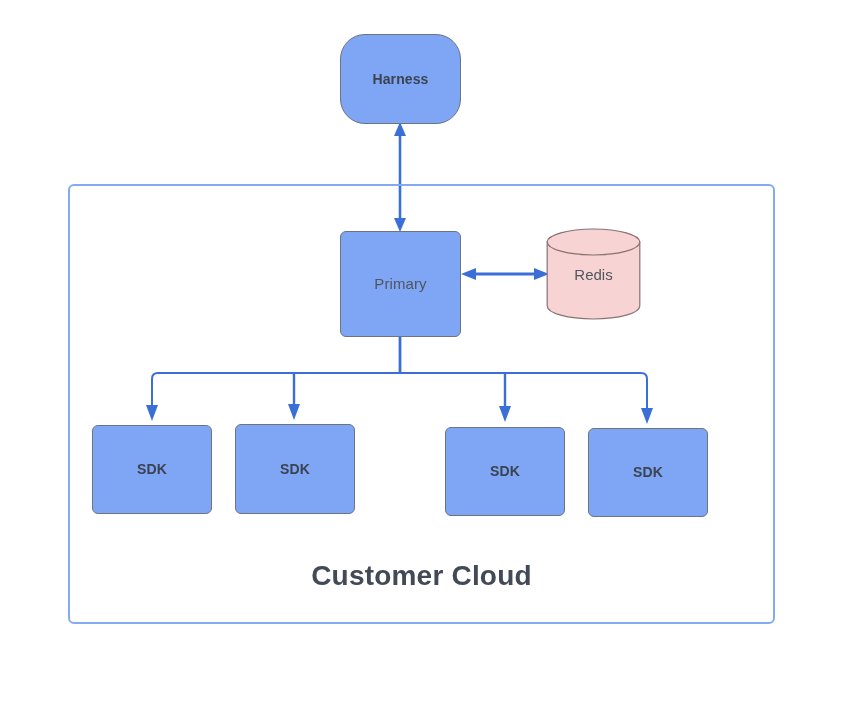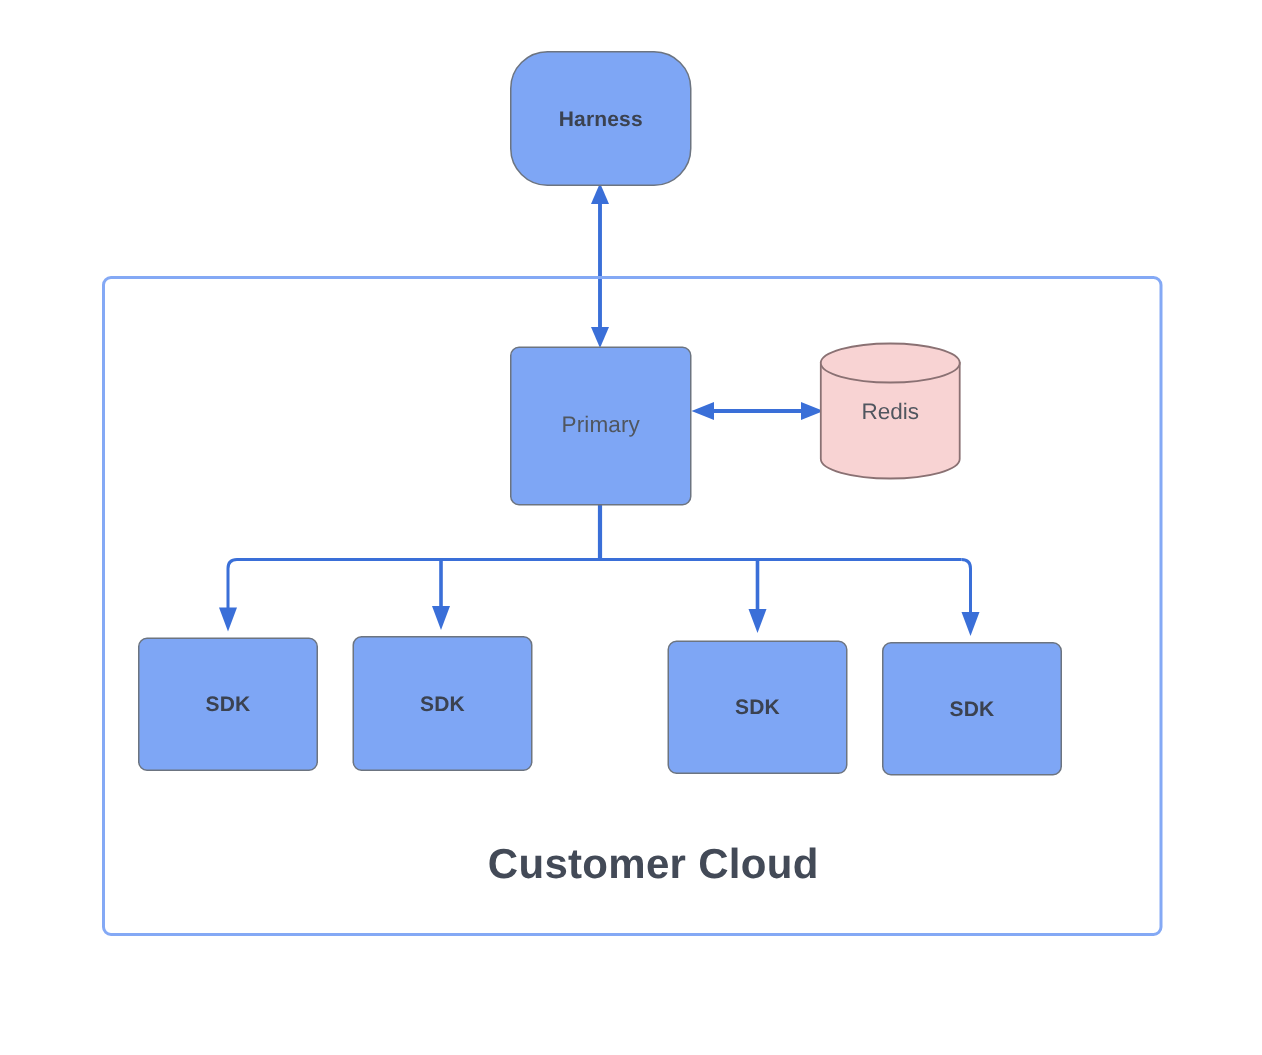--- a/index.html
+++ b/index.html
@@ -126,21 +126,20 @@
   #customer-cloud-title {
     position: absolute;
     left: 68px;
     top: 560px;
     width: 707px;
     text-align: center;
     font-size: 28px;
     font-weight: bold;
     color: #434A57;
     letter-spacing: 0.2px;
-    padding-left: 14px;
   }
 </style>
 </head>
 <body>
 
 <div id="canvas">
 
   <svg id="svg-layer" viewBox="0 0 841 703" xmlns="http://www.w3.org/2000/svg">
     <defs>
       <marker id="arrow-down" viewBox="0 0 12 12" refX="6" refY="10" markerWidth="9" markerHeight="9" orient="auto-start-reverse">

